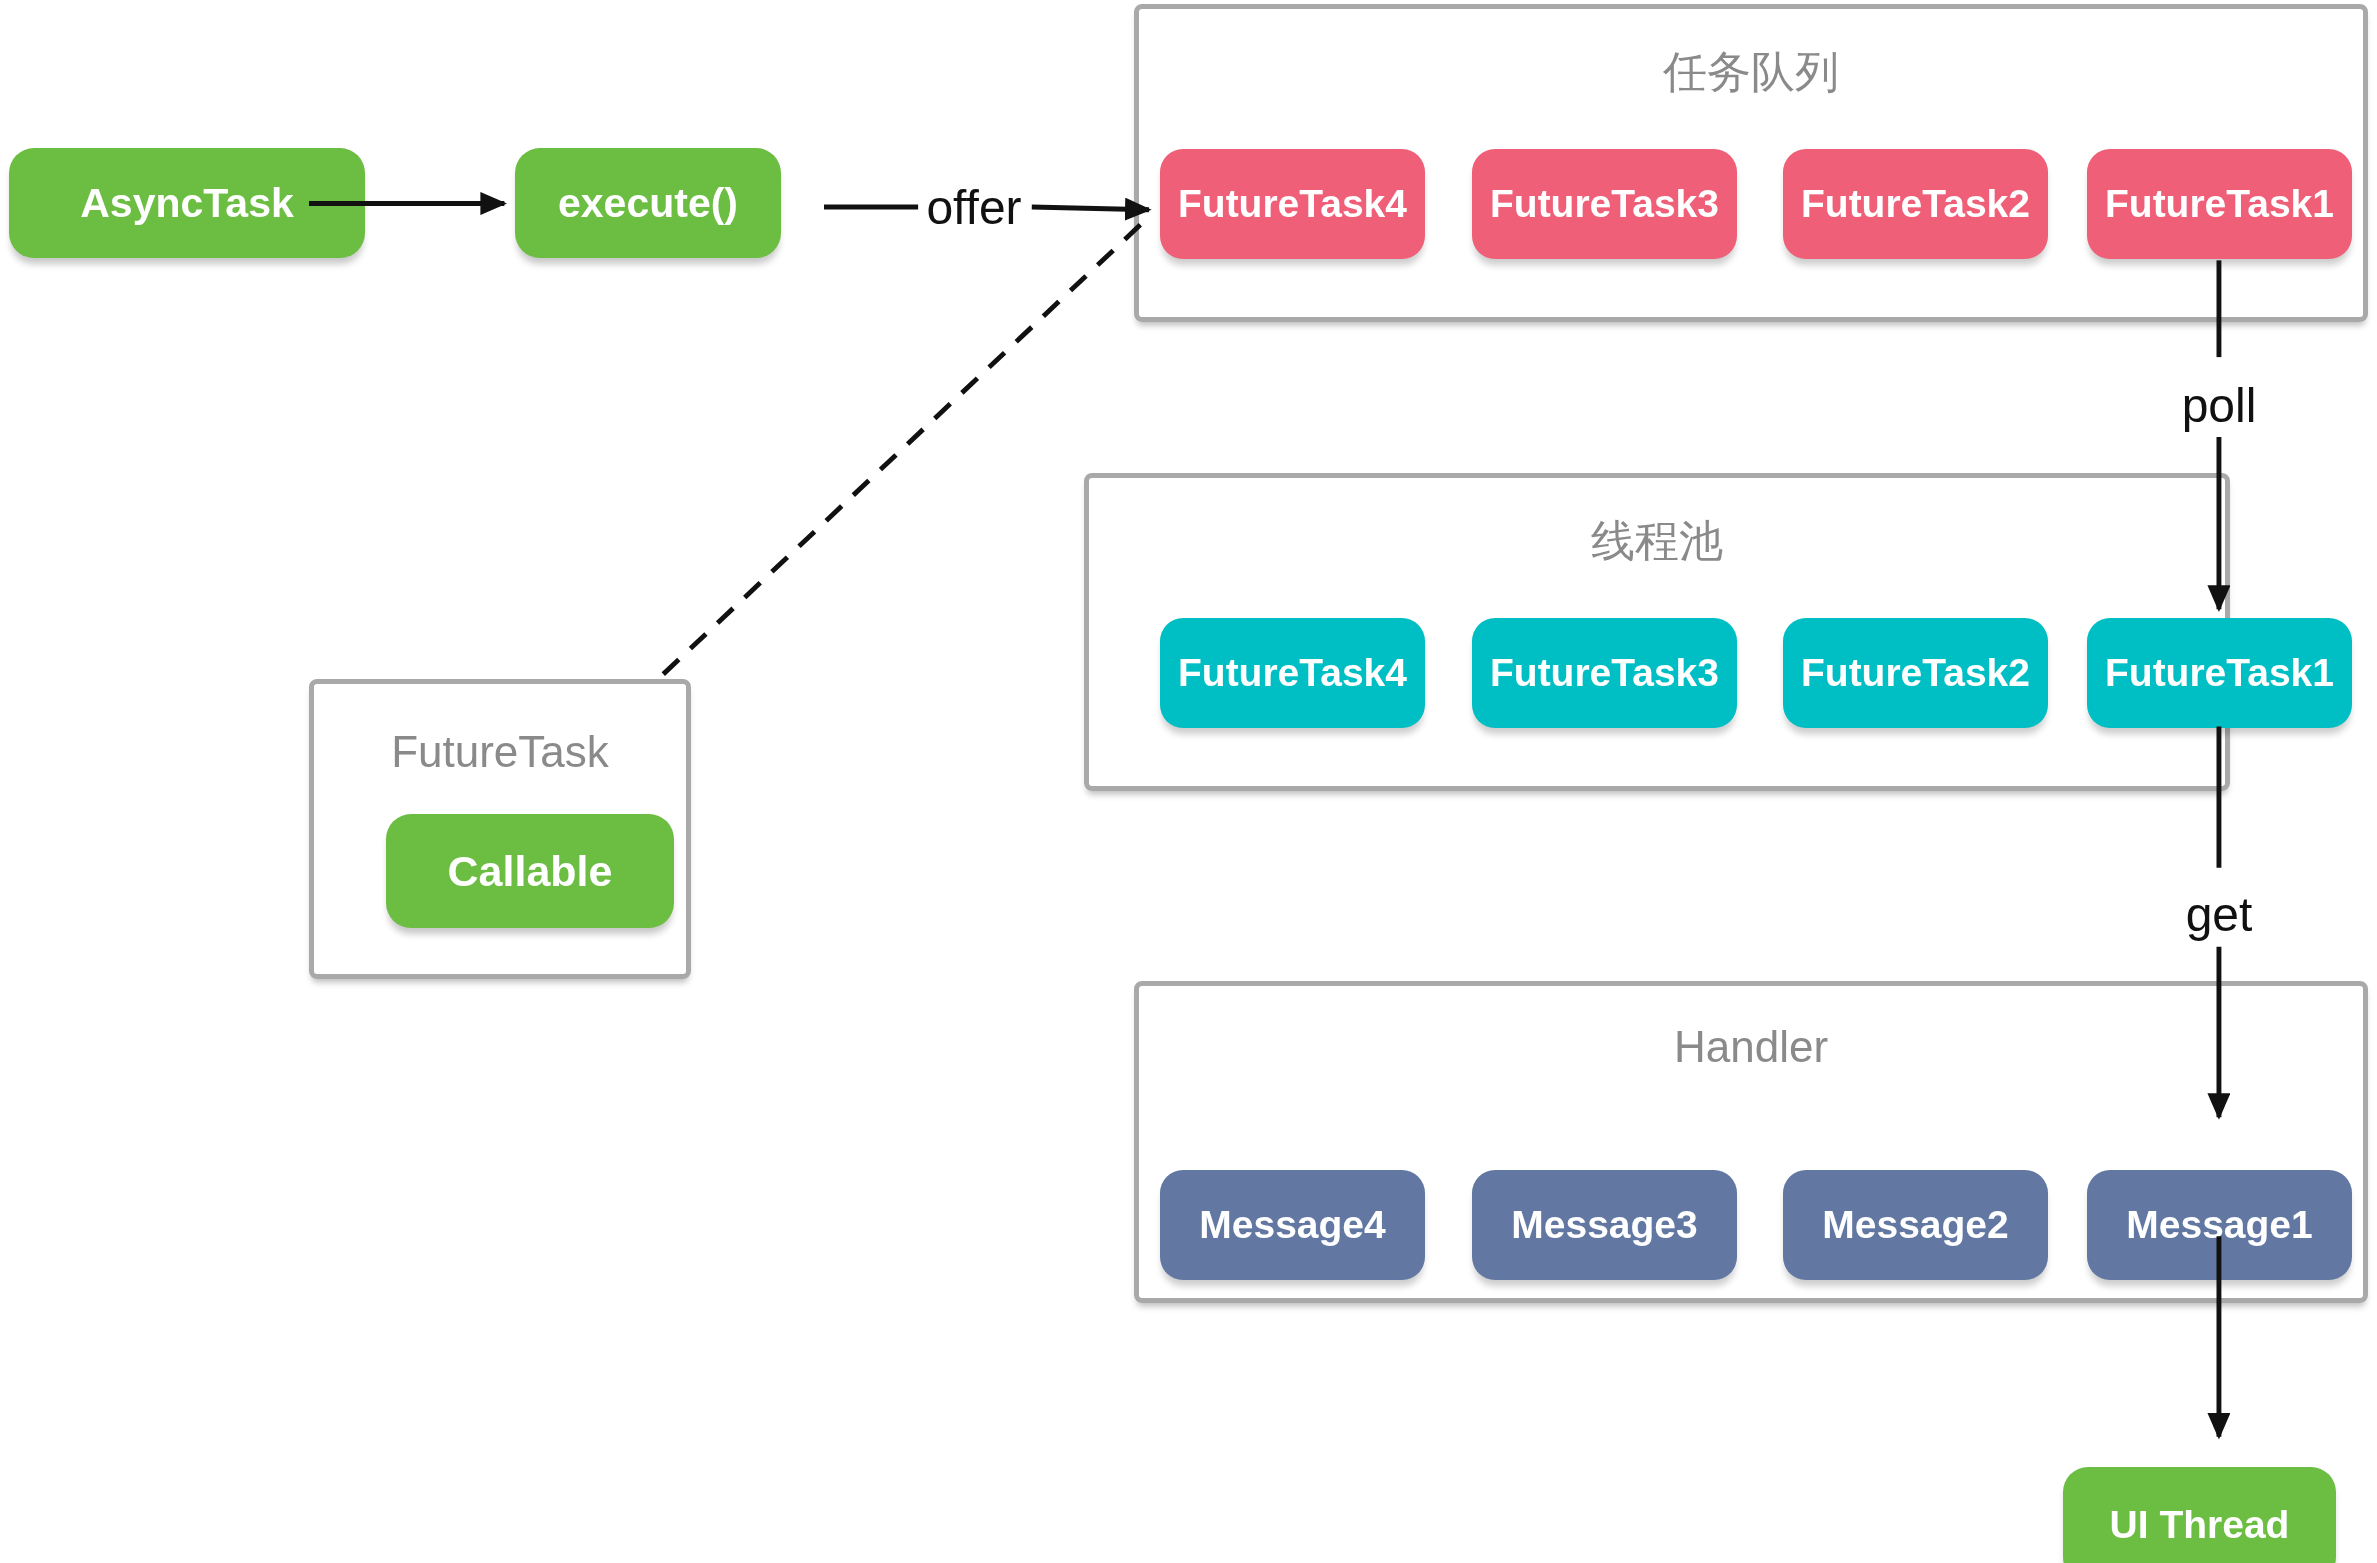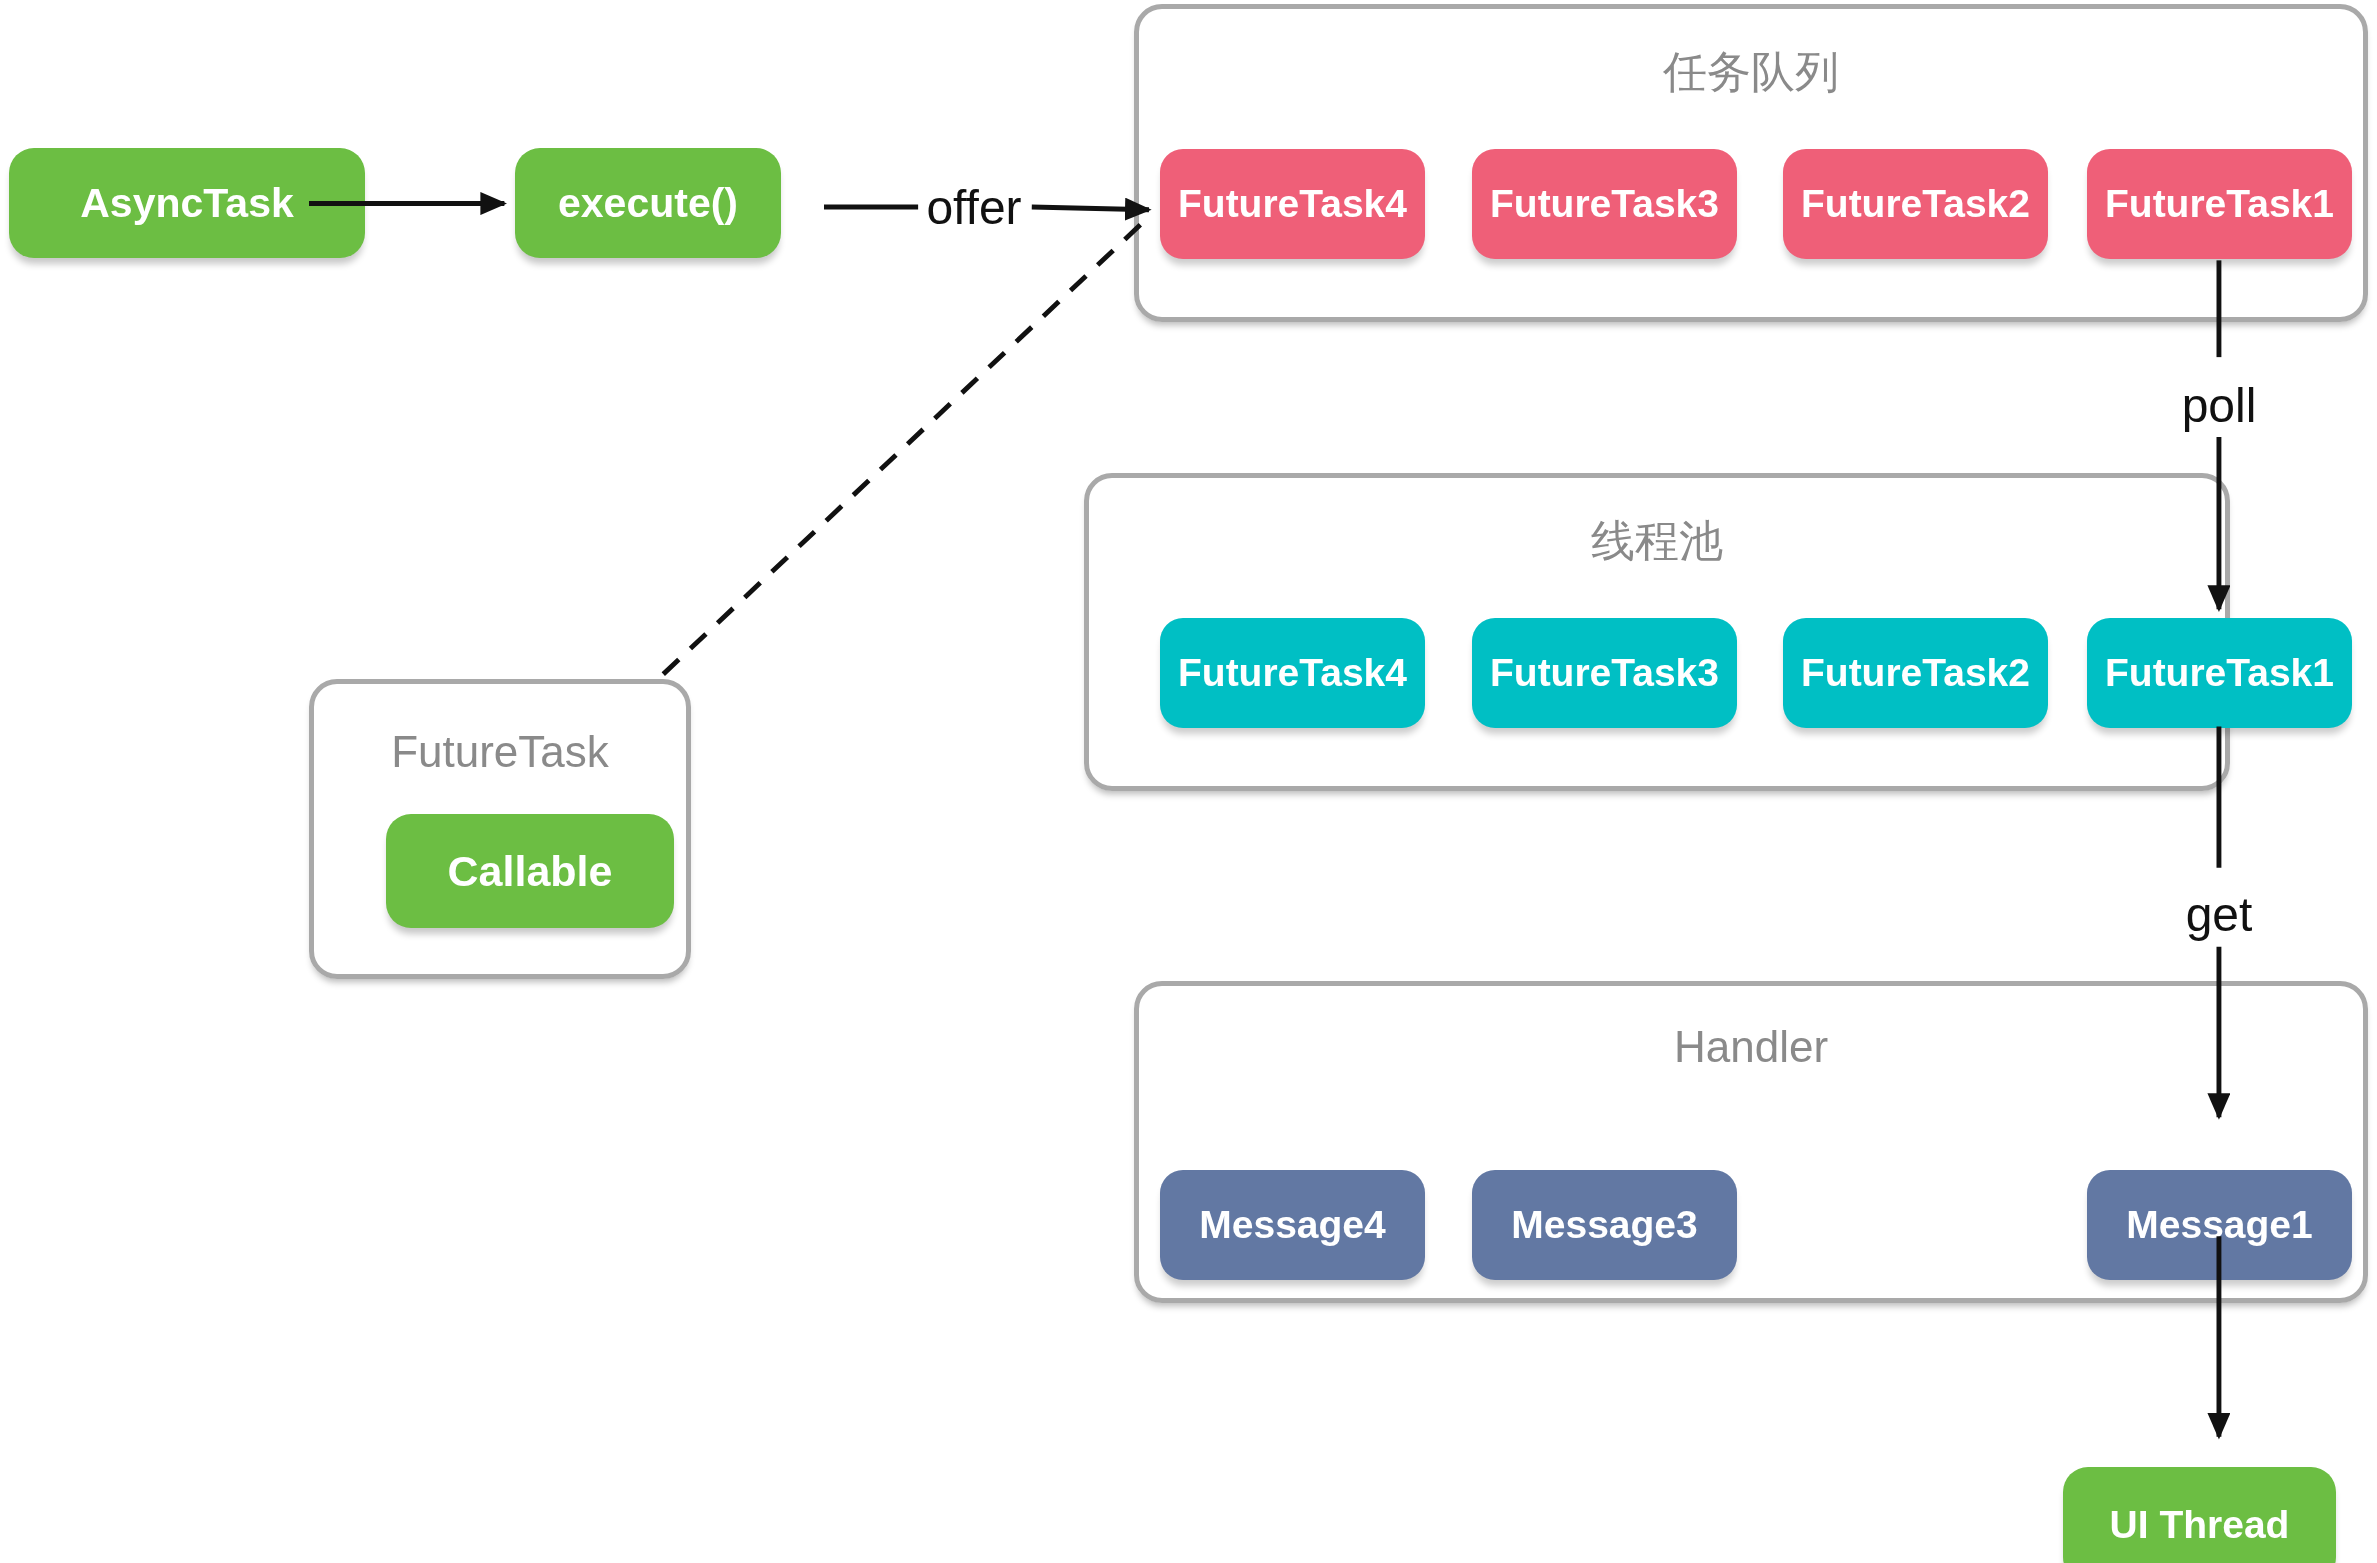--- a/index.html
+++ b/index.html
@@ -17,21 +17,21 @@
     color:#fff;
     border-radius:25px;
     display:flex;align-items:center;justify-content:center;
     font-weight:bold;font-size:41px;
     box-shadow:0 8px 7px -2.7px rgba(0,0,0,.22);
   }
   
   .group{
     position:absolute;
     border:5.3px solid var(--group-border,#a9a9a9);
-    border-radius:28px;
+    border-radius:8px;
     background:transparent;
     box-shadow:0 6.2px 7px -3.6px rgba(0,0,0,.28);
     box-sizing:border-box;
     padding-left:36px;
   }
   .group-title{
     position:absolute;left:0;right:0;
     text-align:center;
     color:var(--group-title,#8a8a8a);
     font-size:44px;
@@ -89,20 +89,21 @@
   <div class="chip row-pool x1">FutureTask4</div>
   <div class="chip row-pool x2">FutureTask3</div>
   <div class="chip row-pool x3">FutureTask2</div>
   <div class="chip row-pool x4">FutureTask1</div>
 
   <div class="group" style="left:1134px;top:981px;width:1234px;height:322px;">
     <div class="group-title" style="top:36px;">Handler</div>
   </div>
   <div class="chip row-handler x1">Message4</div>
   <div class="chip row-handler x2">Message3</div>
+  <div class="chip row-handler x3">Message2</div>
   <div class="chip row-handler x4">Message1</div>
 
   <div class="node" style="left:2063px;top:1446px;width:273px;height:115px;font-size:39px;margin-top:21px;">UI Thread</div>
 
   <div class="edge-label" style="left:974px;top:207px;">offer</div>
   <div class="edge-label" style="left:2219px;top:405px;">poll</div>
   <div class="edge-label" style="left:2219px;top:914px;">get</div>
 
   <svg class="edges" width="2377" height="1564" viewBox="0 0 2677 1761">
     <defs>

